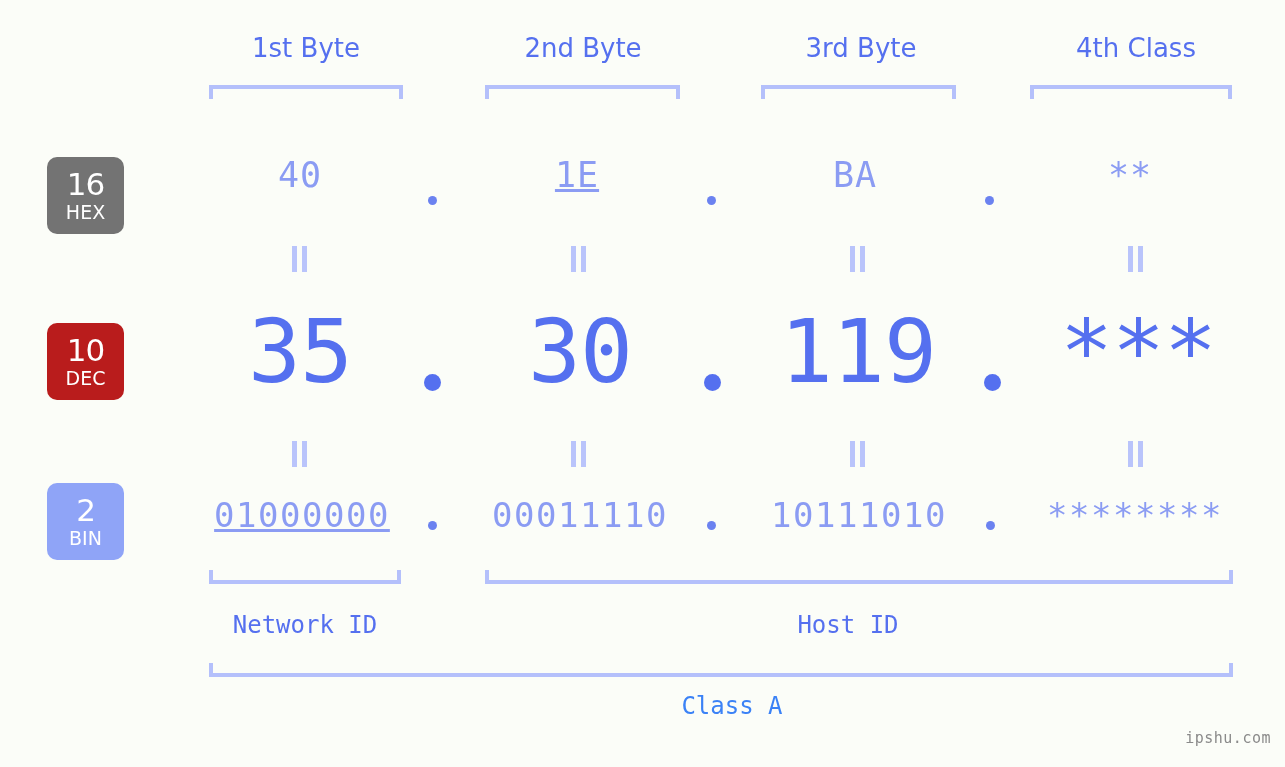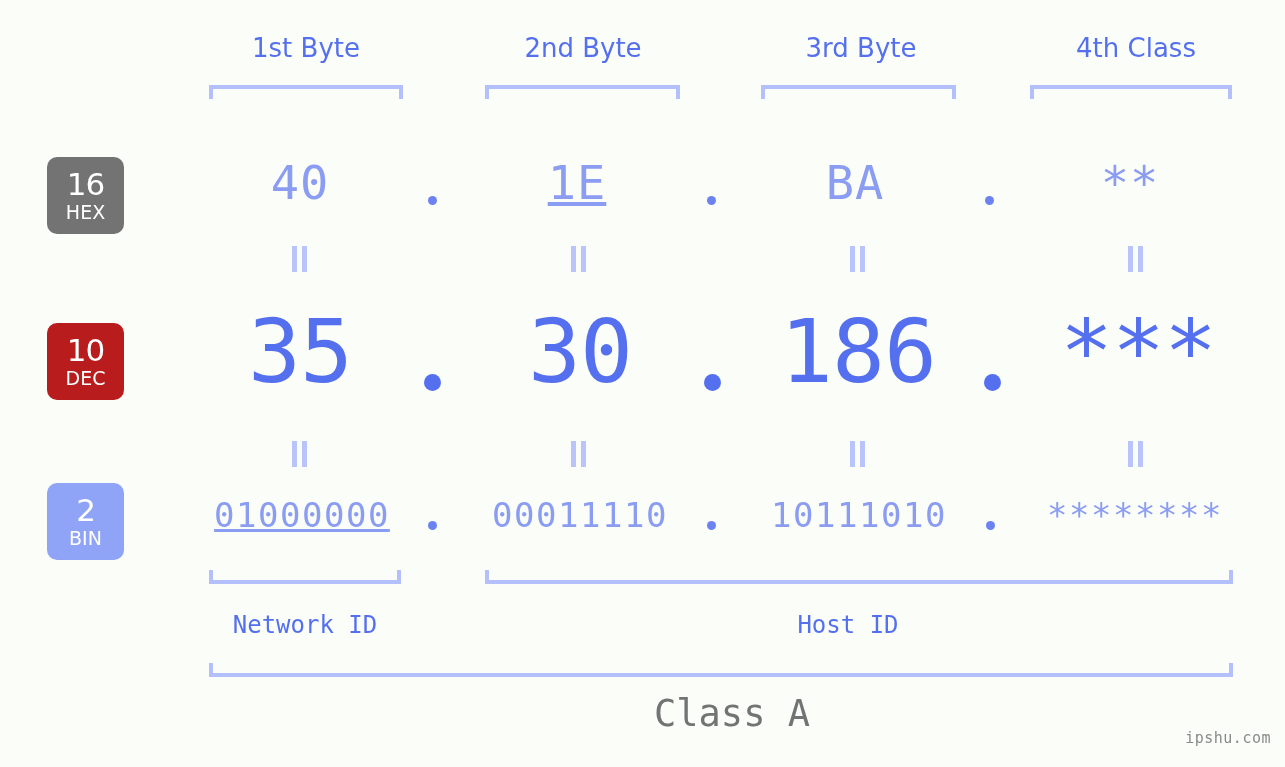--- a/index.html
+++ b/index.html
@@ -84,21 +84,21 @@
   .cell {
     position: absolute;
     text-align: center;
     white-space: nowrap;
     color: #8b9cf3;
     font-family: "DejaVu Sans Mono", "Liberation Mono", monospace;
   }
 
   .row-hex .cell {
     top: 155px;
-    font-size: 47px;
+    font-size: 35px;
     color: #8b9cf3;
     letter-spacing: 1px;
   }
   .row-dec .cell {
     top: 300px;
     font-size: 88px;
     color: #5570ef;
     letter-spacing: -1px;
   }
   .row-bin .cell {
@@ -146,22 +146,22 @@
     font-size: 24px;
     color: #5570ef;
     white-space: nowrap;
   }
 
   .class-label {
     position: absolute;
     top: 692px;
     text-align: center;
     font-family: "DejaVu Sans Mono", "Liberation Mono", monospace;
-    font-size: 37px;
-    color: #737373;
+    font-size: 24px;
+    color: #3b82f6;
     white-space: nowrap;
   }
 
   
   .watermark {
     position: absolute;
     right: 14px;
     bottom: 20px;
     font-family: "DejaVu Sans Mono", "Liberation Mono", monospace;
     font-size: 15px;
@@ -222,21 +222,21 @@
   <div class="eq eq-upper" style="left:1128px;">
       <i></i>
       <i></i>
     </div>
 
   <div class="row-dec">
     <div class="cell" style="left:180px; width:240px;">35</div>
     <div class="dot dot-dec" style="left:424px;"></div>
     <div class="cell" style="left:460px; width:240px;">30</div>
     <div class="dot dot-dec" style="left:704px;"></div>
-    <div class="cell" style="left:738px; width:240px;">186</div>
+    <div class="cell" style="left:738px; width:240px;">119</div>
     <div class="dot dot-dec" style="left:984px;"></div>
     <div class="cell" style="left:1018px; width:240px;">***</div>
   </div>
 
   <div class="eq eq-lower" style="left:292px;">
       <i></i>
       <i></i>
     </div>
   <div class="eq eq-lower" style="left:571px;">
       <i></i>

